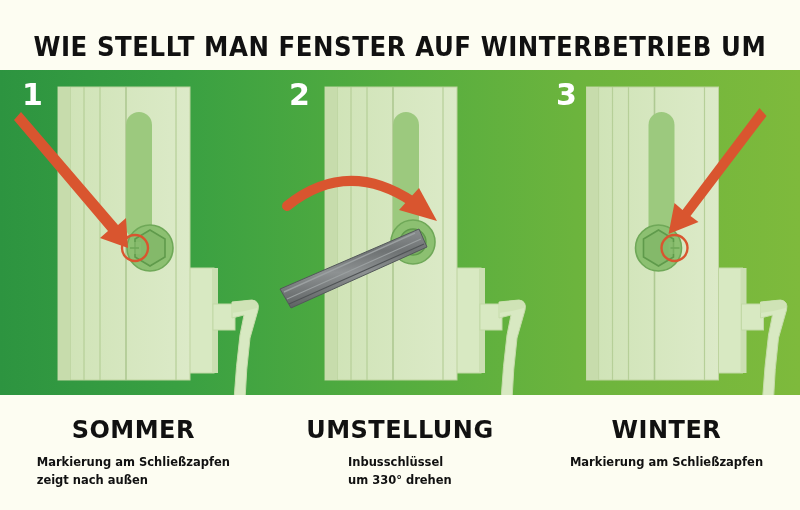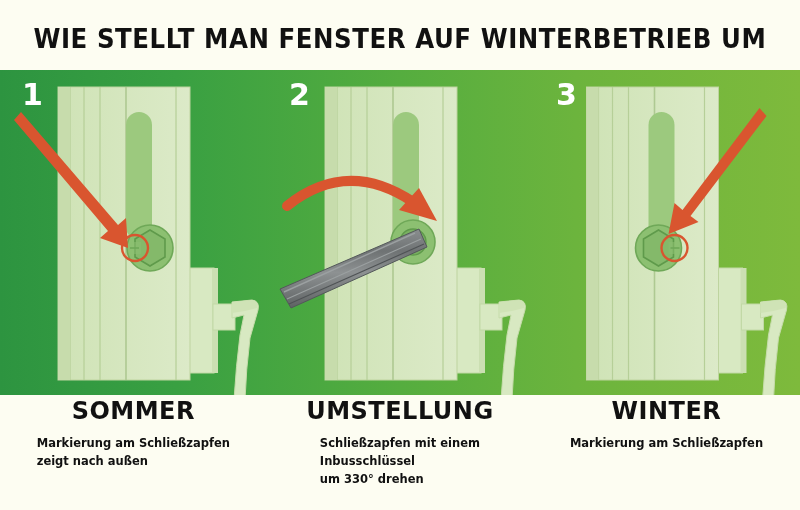--- a/index.html
+++ b/index.html
@@ -12,21 +12,21 @@
     position:relative;
   }
   #infographic{
     position:absolute;inset:0;
     width:800px;height:510px;
     background:#fdfdf2;
   }
 
   
   #title-bar{
-    position:absolute;left:0;top:4px;width:800px;height:70px;
+    position:absolute;left:0;top:12px;width:800px;height:70px;
     display:flex;align-items:center;justify-content:center;
     background:#fdfdf2;
   }
   #page-title{
     font-family:"DejaVu Sans", sans-serif;
     font-weight:bold;
     font-size:26px;
     letter-spacing:0.6px;
     color:#111111;
     text-align:center;
@@ -72,21 +72,21 @@
   #captions{
     position:absolute;left:0;top:395px;width:800px;height:115px;
     background:#fdfdf2;
     display:flex;
   }
   .caption-col{
     width:266.6px;
     display:flex;
     flex-direction:column;
     align-items:center;
-    padding-top:2px;
+    padding-top:21px;
     box-sizing:border-box;
   }
   .caption-heading{
     font-family:"DejaVu Sans", sans-serif;
     font-weight:bold;
     font-size:24px;
     color:#111111;
     letter-spacing:0.5px;
     margin-bottom:10px;
     white-space:nowrap;
@@ -268,21 +268,20 @@
       <div class="caption-heading">SOMMER</div>
       <div class="caption-lines">
         <div>Markierung am Schließzapfen</div>
         <div>zeigt nach außen</div>
       </div>
     </div>
 
     <div class="caption-col">
       <div class="caption-heading">UMSTELLUNG</div>
       <div class="caption-lines">
-        <div>Schließzapfen mit einem</div>
         <div>Inbusschlüssel</div>
         <div>um 330° drehen</div>
       </div>
     </div>
 
     <div class="caption-col">
       <div class="caption-heading">WINTER</div>
       <div class="caption-lines">
         <div>Markierung am Schließzapfen</div>
       </div>

